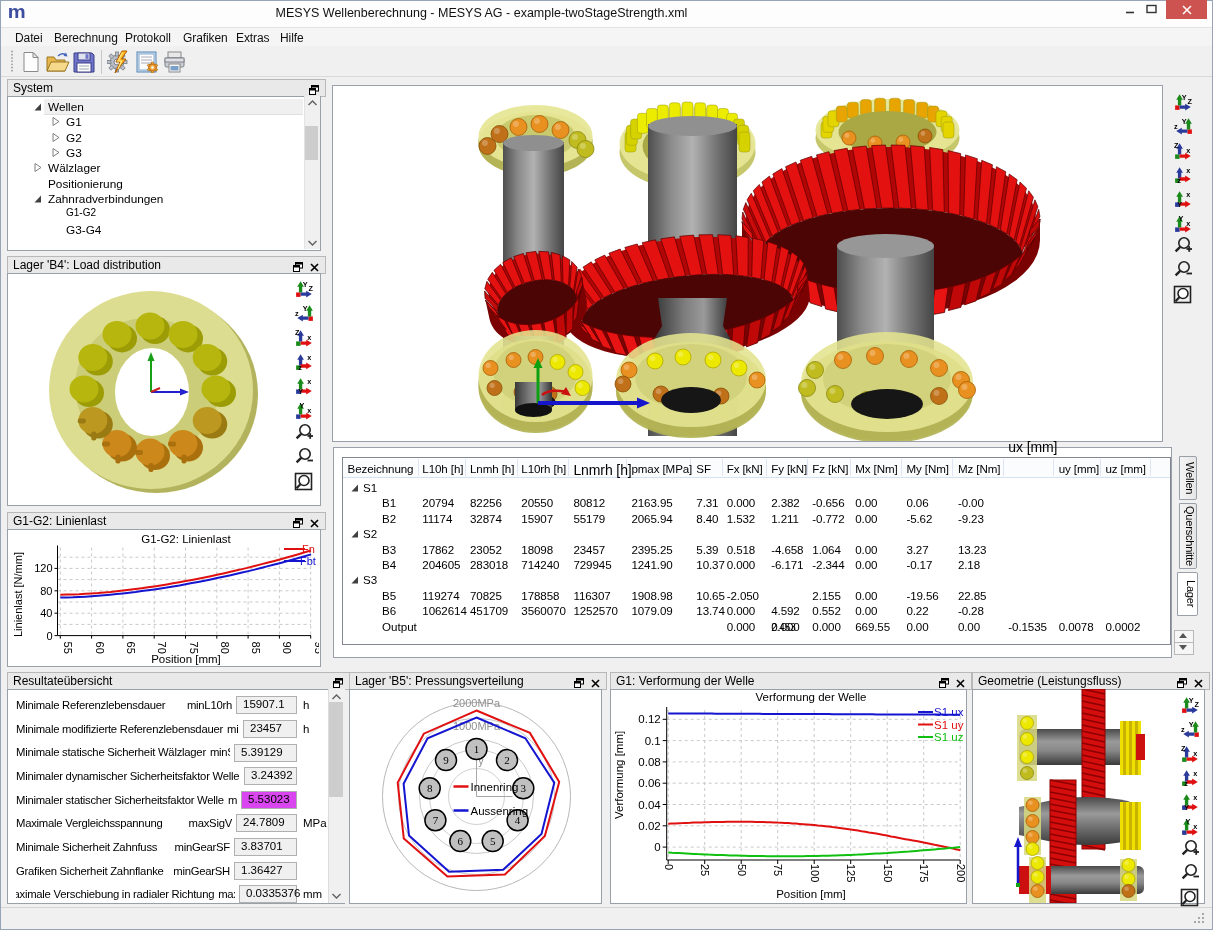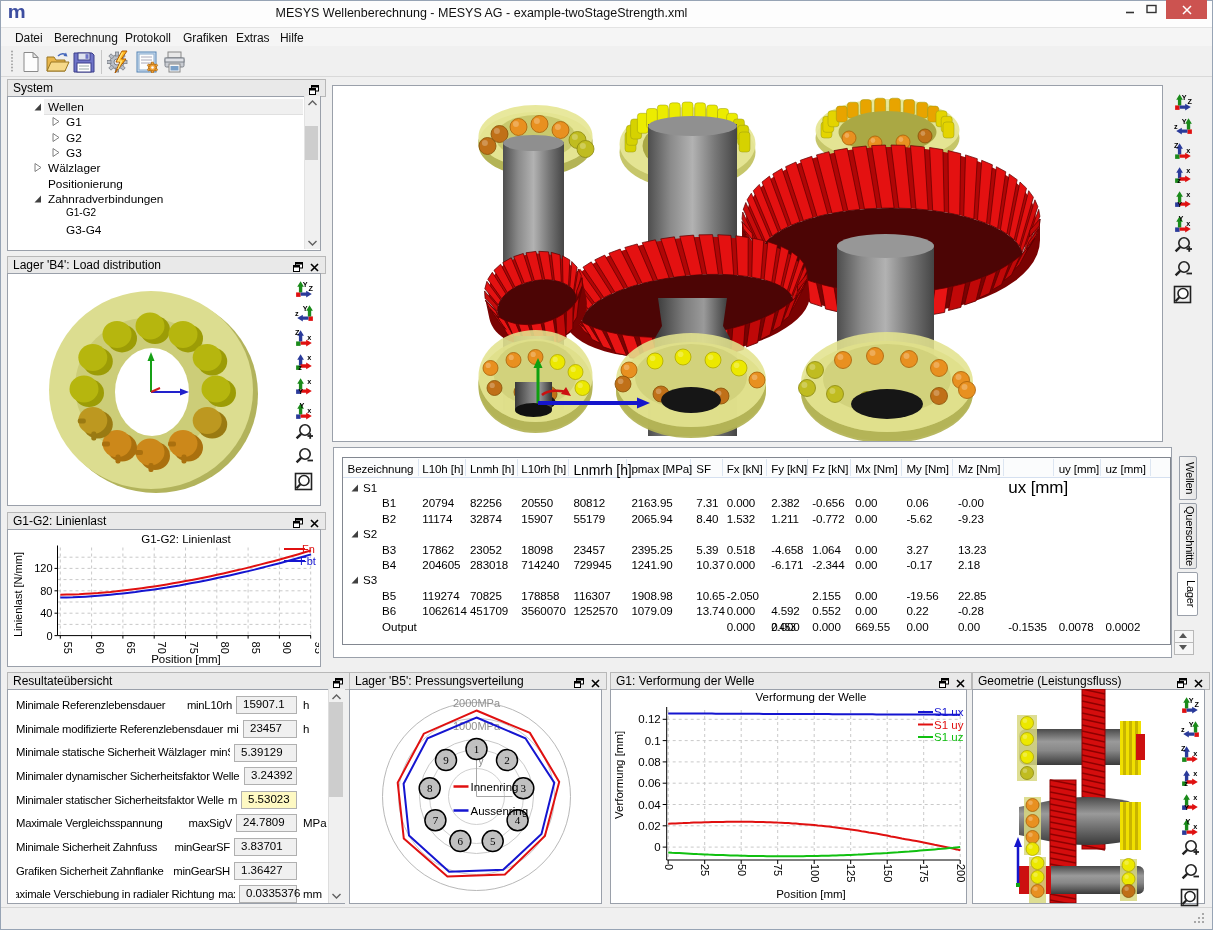--- a/index.html
+++ b/index.html
@@ -369,21 +369,21 @@
 <div class="abs" style="left:234px;top:744px;width:55px;height:15px;background:#f0f0f0;border:1px solid #b0b0b0;font-size:11.5px;padding:1px 0 0 6px;white-space:nowrap">5.39129</div>
 <div class="abs" style="left:16px;top:770px;width:224px;height:14px;font-size:11.3px;letter-spacing:-0.25px;white-space:nowrap;overflow:hidden;display:flex;justify-content:space-between">
     <span>Minimaler dynamischer Sicherheitsfaktor Welle</span>
     <span style="padding-left:4px">minS</span>
   </div>
 <div class="abs" style="left:244px;top:767px;width:45px;height:15px;background:#f0f0f0;border:1px solid #b0b0b0;font-size:11.5px;padding:1px 0 0 6px;white-space:nowrap">3.24392</div>
 <div class="abs" style="left:16px;top:794px;width:221px;height:14px;font-size:11.3px;letter-spacing:-0.25px;white-space:nowrap;overflow:hidden;display:flex;justify-content:space-between">
     <span>Minimaler statischer Sicherheitsfaktor Welle</span>
     <span style="padding-left:4px">minSS</span>
   </div>
-<div class="abs" style="left:241px;top:791px;width:48px;height:15px;background:#fef9c3;border:1px solid #b0b0b0;font-size:11.5px;padding:1px 0 0 6px;white-space:nowrap">5.53023</div>
+<div class="abs" style="left:241px;top:791px;width:48px;height:15px;background:#d946ef;border:1px solid #b0b0b0;font-size:11.5px;padding:1px 0 0 6px;white-space:nowrap">5.53023</div>
 <div class="abs" style="left:16px;top:817px;width:216px;height:14px;font-size:11.3px;letter-spacing:-0.25px;white-space:nowrap;overflow:hidden;display:flex;justify-content:space-between">
     <span>Maximale Vergleichsspannung</span>
     <span style="padding-left:4px">maxSigV</span>
   </div>
 <div class="abs" style="left:236px;top:814px;width:53px;height:15px;background:#f0f0f0;border:1px solid #b0b0b0;font-size:11.5px;padding:1px 0 0 6px;white-space:nowrap">24.7809</div>
 <div class="abs" style="left:303px;top:817px;font-size:11.5px">MPa</div>
 <div class="abs" style="left:16px;top:841px;width:214px;height:14px;font-size:11.3px;letter-spacing:-0.25px;white-space:nowrap;overflow:hidden;display:flex;justify-content:space-between">
     <span>Minimale Sicherheit Zahnfuss</span>
     <span style="padding-left:4px">minGearSF</span>
   </div>
@@ -848,21 +848,21 @@
 <div class="abs" style="left:521.3px;top:461.5px;font-size:11.6px;letter-spacing:-0.1px;white-space:nowrap">L10rh [h]</div>
 <div class="abs" style="left:573.4px;top:461.5px;font-size:14px;letter-spacing:-0.1px;white-space:nowrap">Lnmrh [h]</div>
 <div class="abs" style="left:631.4px;top:461.5px;font-size:11.6px;letter-spacing:-0.1px;white-space:nowrap">pmax [MPa]</div>
 <div class="abs" style="left:696.3px;top:461.5px;font-size:11.6px;letter-spacing:-0.1px;white-space:nowrap">SF</div>
 <div class="abs" style="left:726.7px;top:461.5px;font-size:11.6px;letter-spacing:-0.1px;white-space:nowrap">Fx [kN]</div>
 <div class="abs" style="left:771.2px;top:461.5px;font-size:11.6px;letter-spacing:-0.1px;white-space:nowrap">Fy [kN]</div>
 <div class="abs" style="left:812.3px;top:461.5px;font-size:11.6px;letter-spacing:-0.1px;white-space:nowrap">Fz [kN]</div>
 <div class="abs" style="left:855.2px;top:461.5px;font-size:11.6px;letter-spacing:-0.1px;white-space:nowrap">Mx [Nm]</div>
 <div class="abs" style="left:906.4px;top:461.5px;font-size:11.6px;letter-spacing:-0.1px;white-space:nowrap">My [Nm]</div>
 <div class="abs" style="left:957.9px;top:461.5px;font-size:11.6px;letter-spacing:-0.1px;white-space:nowrap">Mz [Nm]</div>
-<div class="abs" style="left:1008.3px;top:478px;font-size:17px;letter-spacing:-0.1px;white-space:nowrap">ux [mm]</div>
+<div class="abs" style="left:1008.3px;top:439px;font-size:14px;letter-spacing:-0.1px;white-space:nowrap">ux [mm]</div>
 <div class="abs" style="left:1058.7px;top:461.5px;font-size:11.6px;letter-spacing:-0.1px;white-space:nowrap">uy [mm]</div>
 <div class="abs" style="left:1105.4px;top:461.5px;font-size:11.6px;letter-spacing:-0.1px;white-space:nowrap">uz [mm]</div>
 <svg class="abs" style="left:351px;top:484px" width="8" height="8">
     <polygon points="7,0.5 7,7.5 0.5,7.5" fill="#404040"></polygon>
   </svg>
 <div class="abs" style="left:363px;top:481.0px;font-size:11.6px">S1</div>
 <div class="abs" style="left:382px;top:496.4px;font-size:11.6px">B1</div>
 <div class="abs" style="left:422.3px;top:496.4px;font-size:11.6px;letter-spacing:-0.1px">20794</div>
 <div class="abs" style="left:470px;top:496.4px;font-size:11.6px;letter-spacing:-0.1px">82256</div>
 <div class="abs" style="left:521.3px;top:496.4px;font-size:11.6px;letter-spacing:-0.1px">20550</div>

